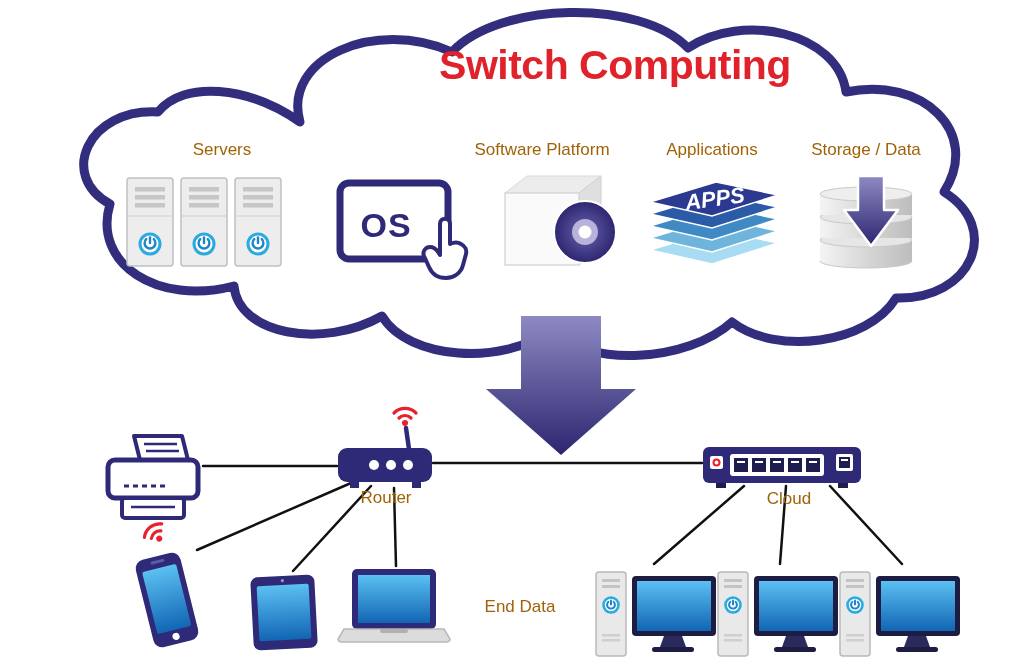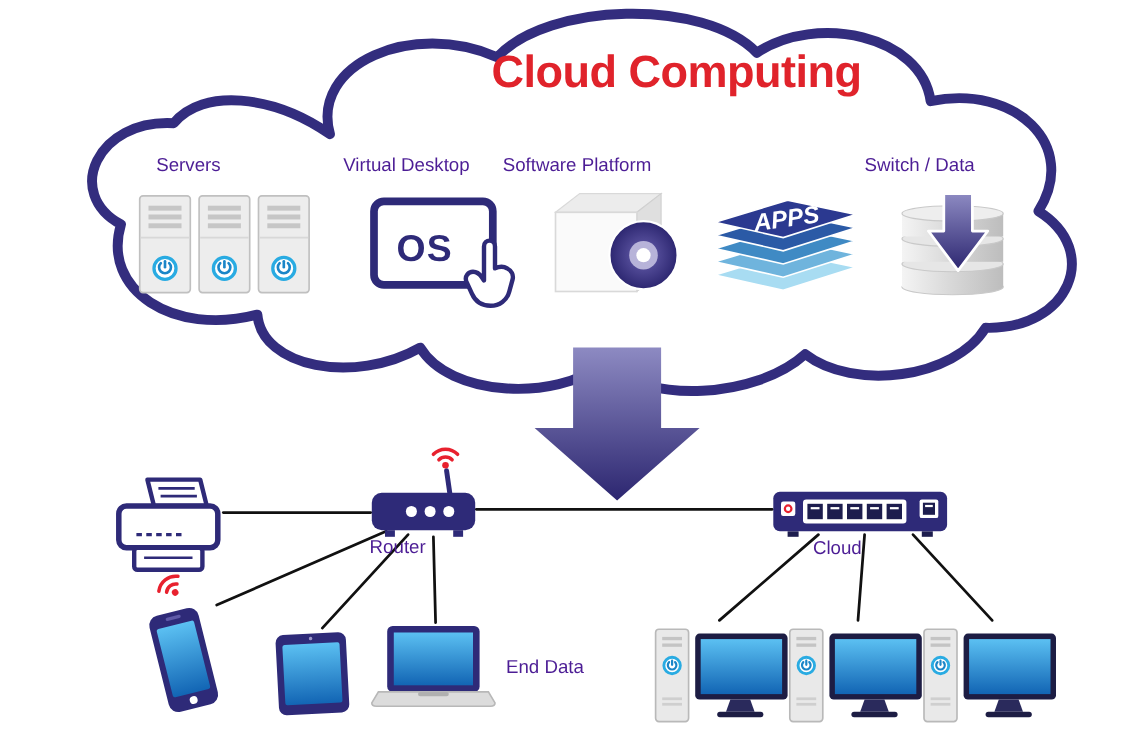--- a/index.html
+++ b/index.html
@@ -1,21 +1,21 @@
 <!DOCTYPE html>
 <html><head>
 <meta charset="utf-8">
 <style>
   html,body{margin:0;padding:0;background:#fff;}
   .stage{position:relative;width:1024px;height:671px;background:#ffffff;overflow:hidden;
          font-family:"Liberation Sans",sans-serif;}
   .stage svg{position:absolute;left:0;top:0;}
   .title{position:absolute;color:#e0232b;font-size:41px;font-weight:700;text-align:center;
          letter-spacing:-0.5px;}
-  .lbl{position:absolute;color:#4c1d95;font-size:17px;text-align:left;line-height:20px;}
+  .lbl{position:absolute;color:#a16207;font-size:17px;text-align:center;line-height:20px;}
   svg text{font-family:"Liberation Sans",sans-serif;}
   .os-text{font-size:34px;font-weight:700;fill:#2e2a78;letter-spacing:1px;}
   .apps-text{font-size:22px;font-weight:700;font-style:italic;fill:#ffffff;}
 </style>
 </head>
 <body>
 
 <div class="stage">
 
 <svg width="1024" height="671" viewBox="0 0 1024 671">
@@ -218,24 +218,24 @@
     <use href="#pcUnit" x="596" y="572"></use>
   </g>
   <g>
     <use href="#pcUnit" x="718" y="572"></use>
   </g>
   <g>
     <use href="#pcUnit" x="840" y="572"></use>
   </g>
 </svg>
 
-<div class="title" style="left:365px;top:42px;width:500px">Cloud Computing</div>
+<div class="title" style="left:365px;top:42px;width:500px">Switch Computing</div>
 
 <div class="lbl" style="left:142px;top:140px;width:160px">Servers</div>
-<div class="lbl" style="left:312px;top:140px;width:160px">Virtual Desktop</div>
 <div class="lbl" style="left:457px;top:140px;width:170px">Software Platform</div>
-<div class="lbl" style="left:786px;top:140px;width:160px">Switch / Data</div>
+<div class="lbl" style="left:632px;top:140px;width:160px">Applications</div>
+<div class="lbl" style="left:786px;top:140px;width:160px">Storage / Data</div>
 
 <div class="lbl" style="left:336px;top:488px;width:100px">Router</div>
 <div class="lbl" style="left:739px;top:489px;width:100px">Cloud</div>
 <div class="lbl" style="left:460px;top:597px;width:120px">End Data</div>
 
 </div>
 
 </body></html>

